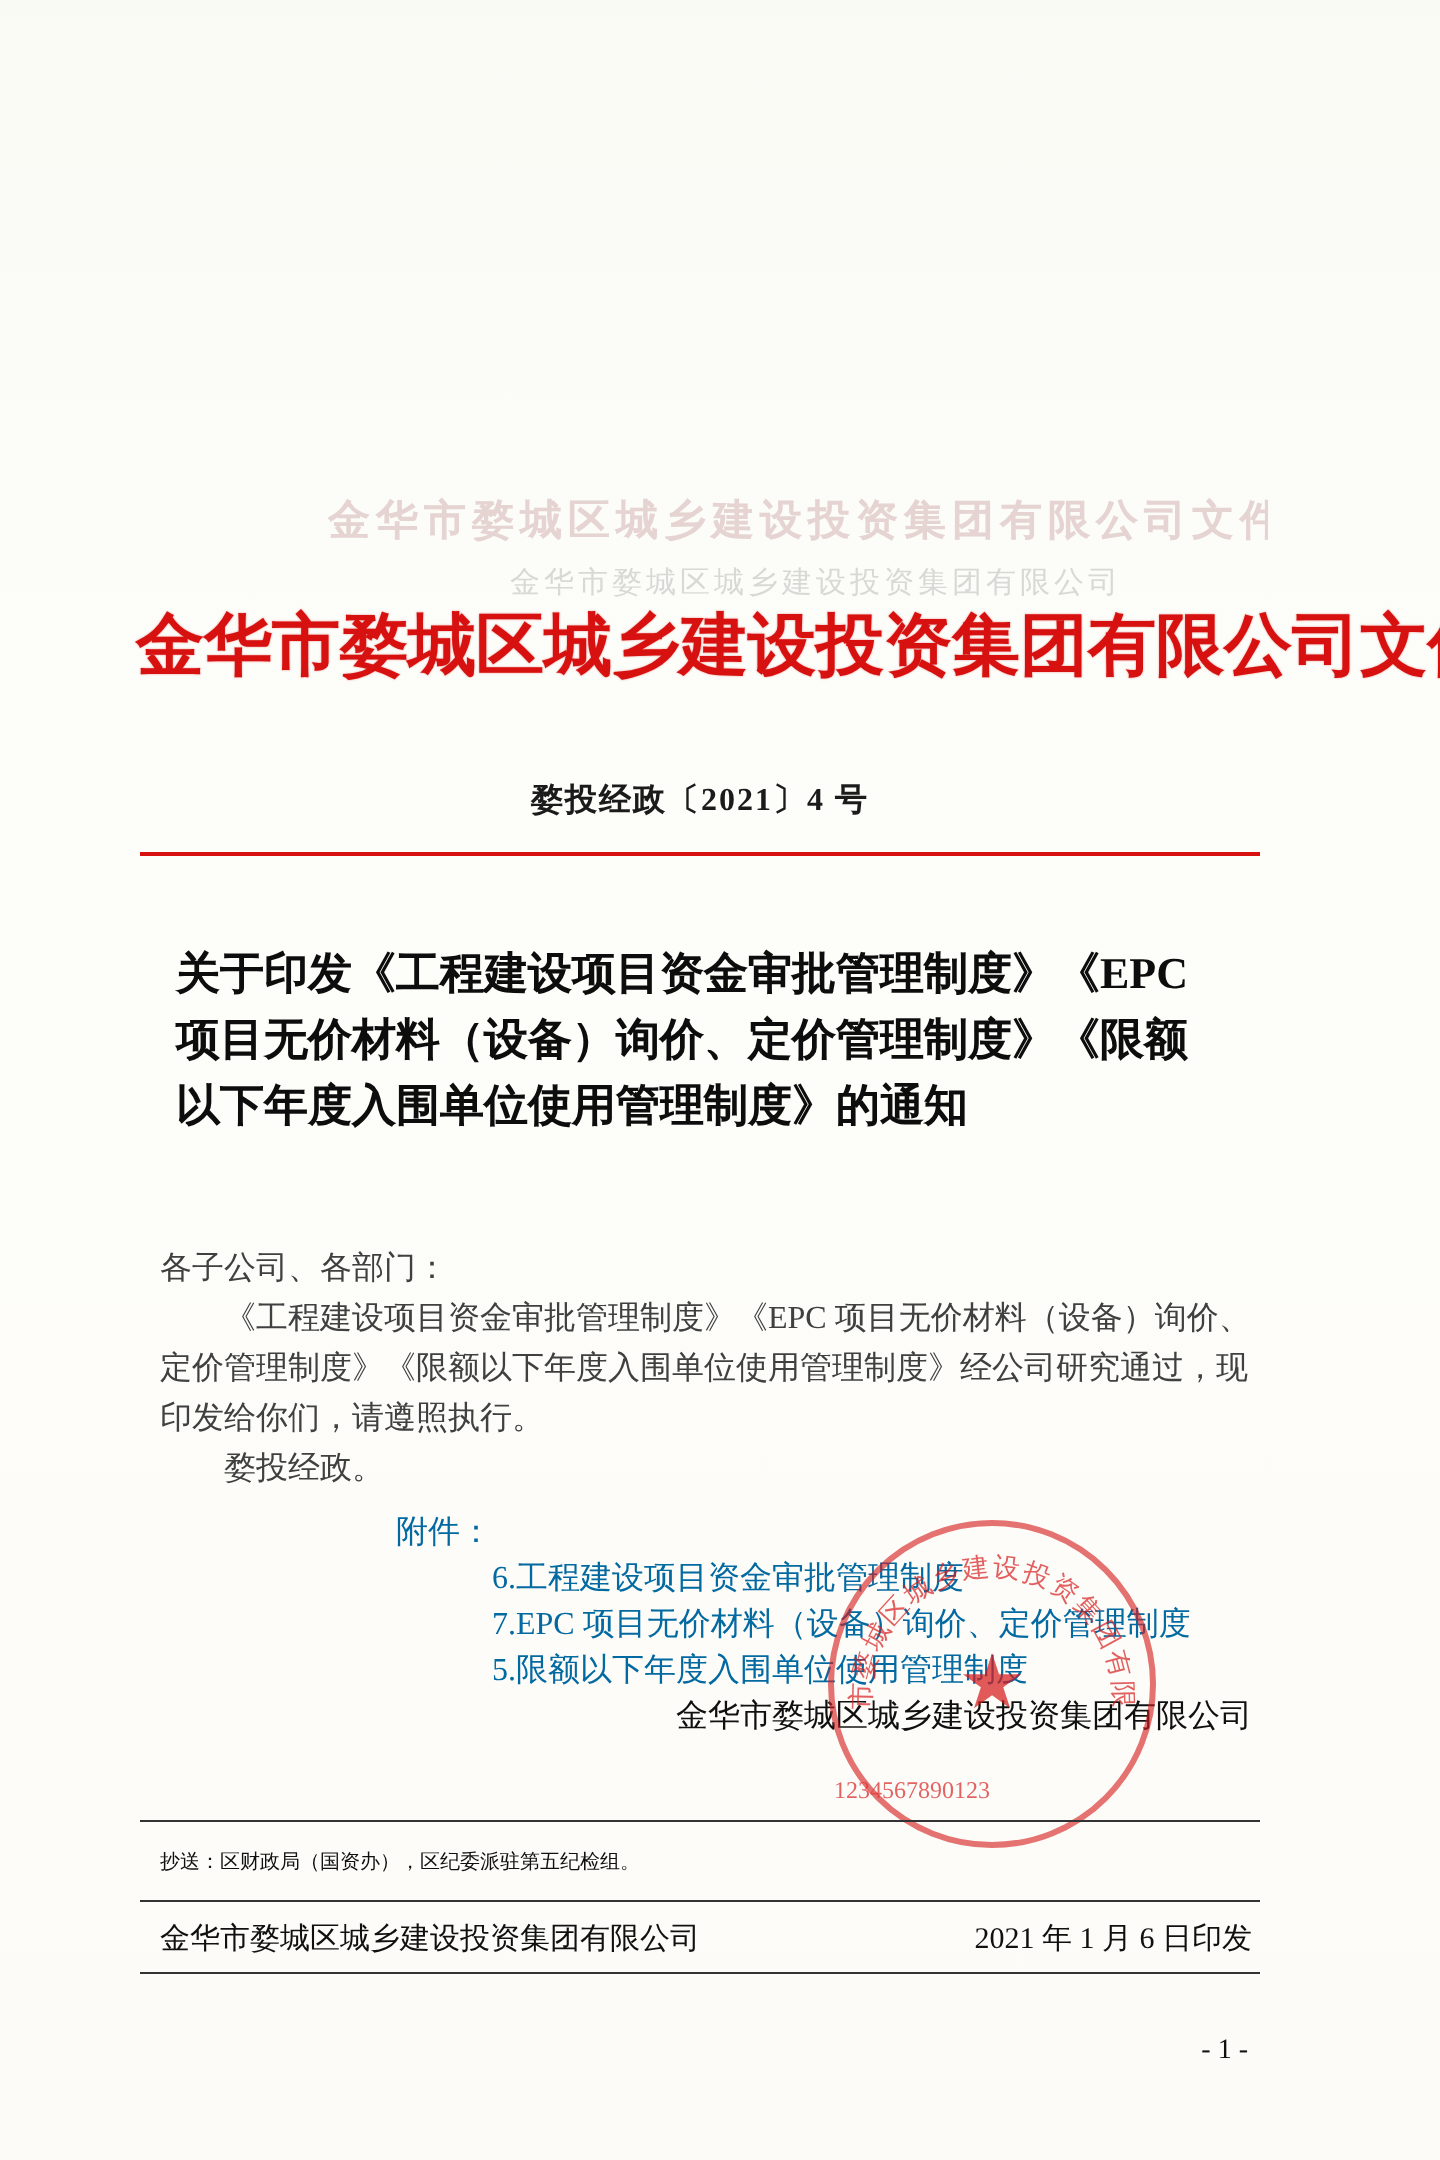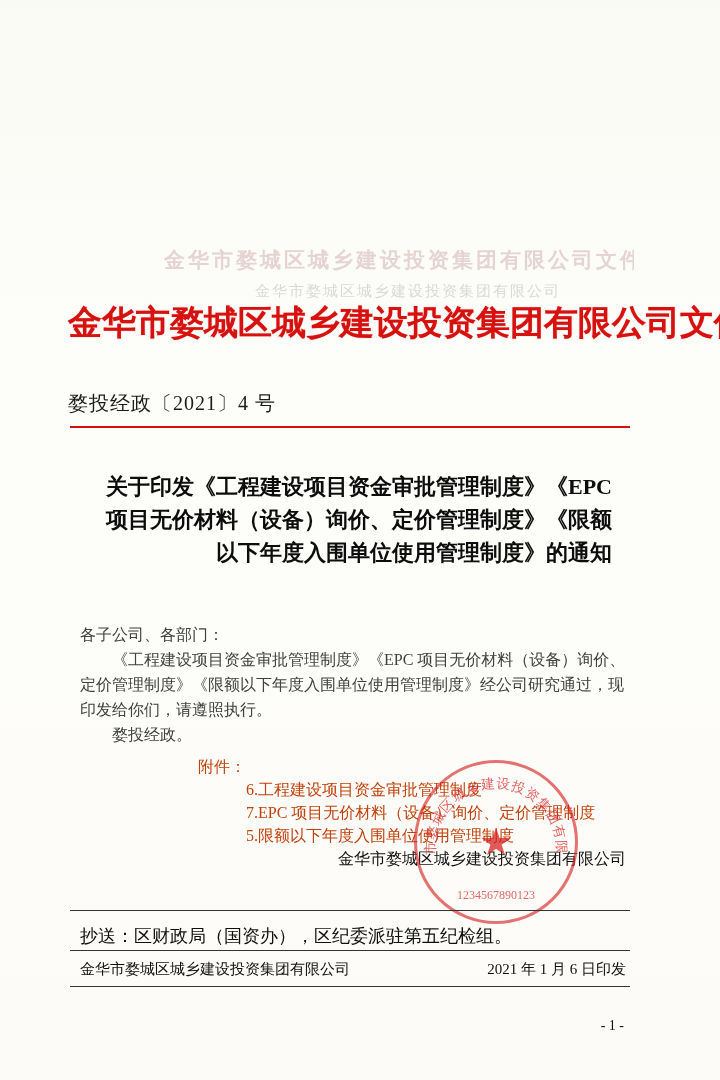--- a/index.html
+++ b/index.html
@@ -78,40 +78,42 @@
     font-family: "Liberation Serif", "DejaVu Serif", serif;
     text-shadow: 0 0 1px rgba(214,17,15,0.5);
     white-space: nowrap;
   }
 
   .doc-number {
     position: absolute;
     left: 0;
     top: 372px;
     width: 564px;
-    font-size: 20px;
+    text-align: center;
+    font-size: 16px;
     color: #1b1b1b;
     letter-spacing: 1px;
+    font-weight: bold;
   }
 
   .red-rule {
     position: absolute;
     left: 2px;
     top: 408px;
     width: 560px;
     height: 2px;
     background: #d6110f;
   }
 
   .doc-title {
     position: absolute;
     left: 20px;
     top: 452px;
     width: 524px;
-    text-align: right;
+    text-align: left;
     font-size: 22px;
     font-weight: bold;
     line-height: 33px;
     color: #0d0d0d;
   }
 
   .body-block {
     position: absolute;
     left: 12px;
     top: 604px;
@@ -123,21 +125,21 @@
   .body-line { white-space: pre-wrap; }
   .indent2 { text-indent: 32px; }
 
   .attach-block {
     position: absolute;
     left: 12px;
     top: 737px;
     width: 546px;
     font-size: 16px;
     line-height: 23px;
-    color: #c2410c;
+    color: #0369a1;
   }
   .attach-head { padding-left: 118px; }
   .attach-item { padding-left: 166px; }
 
   .signature {
     position: absolute;
     left: 12px;
     top: 828px;
     width: 546px;
     font-size: 16px;
@@ -185,39 +187,38 @@
     fill: rgba(214, 28, 28, 0.82);
     font-size: 13.5px;
     font-family: "Liberation Serif", "DejaVu Serif", serif;
     letter-spacing: 1px;
   }
   .seal-bottom {
     position: absolute;
     left: 0;
     bottom: 18px;
     width: 158px;
-    text-align: center;
     font-size: 12px;
     color: rgba(214, 28, 28, 0.8);
   }
 
   .footer-rule-top {
     position: absolute;
     left: 2px;
     top: 892px;
     width: 560px;
     height: 1px;
     background: #333;
   }
   .footer-cc {
     position: absolute;
     left: 12px;
     top: 906px;
     width: 546px;
-    font-size: 18px;
+    font-size: 10px;
     color: #101010;
   }
   .footer-rule-mid {
     position: absolute;
     left: 2px;
     top: 932px;
     width: 560px;
     height: 1px;
     background: #333;
   }

